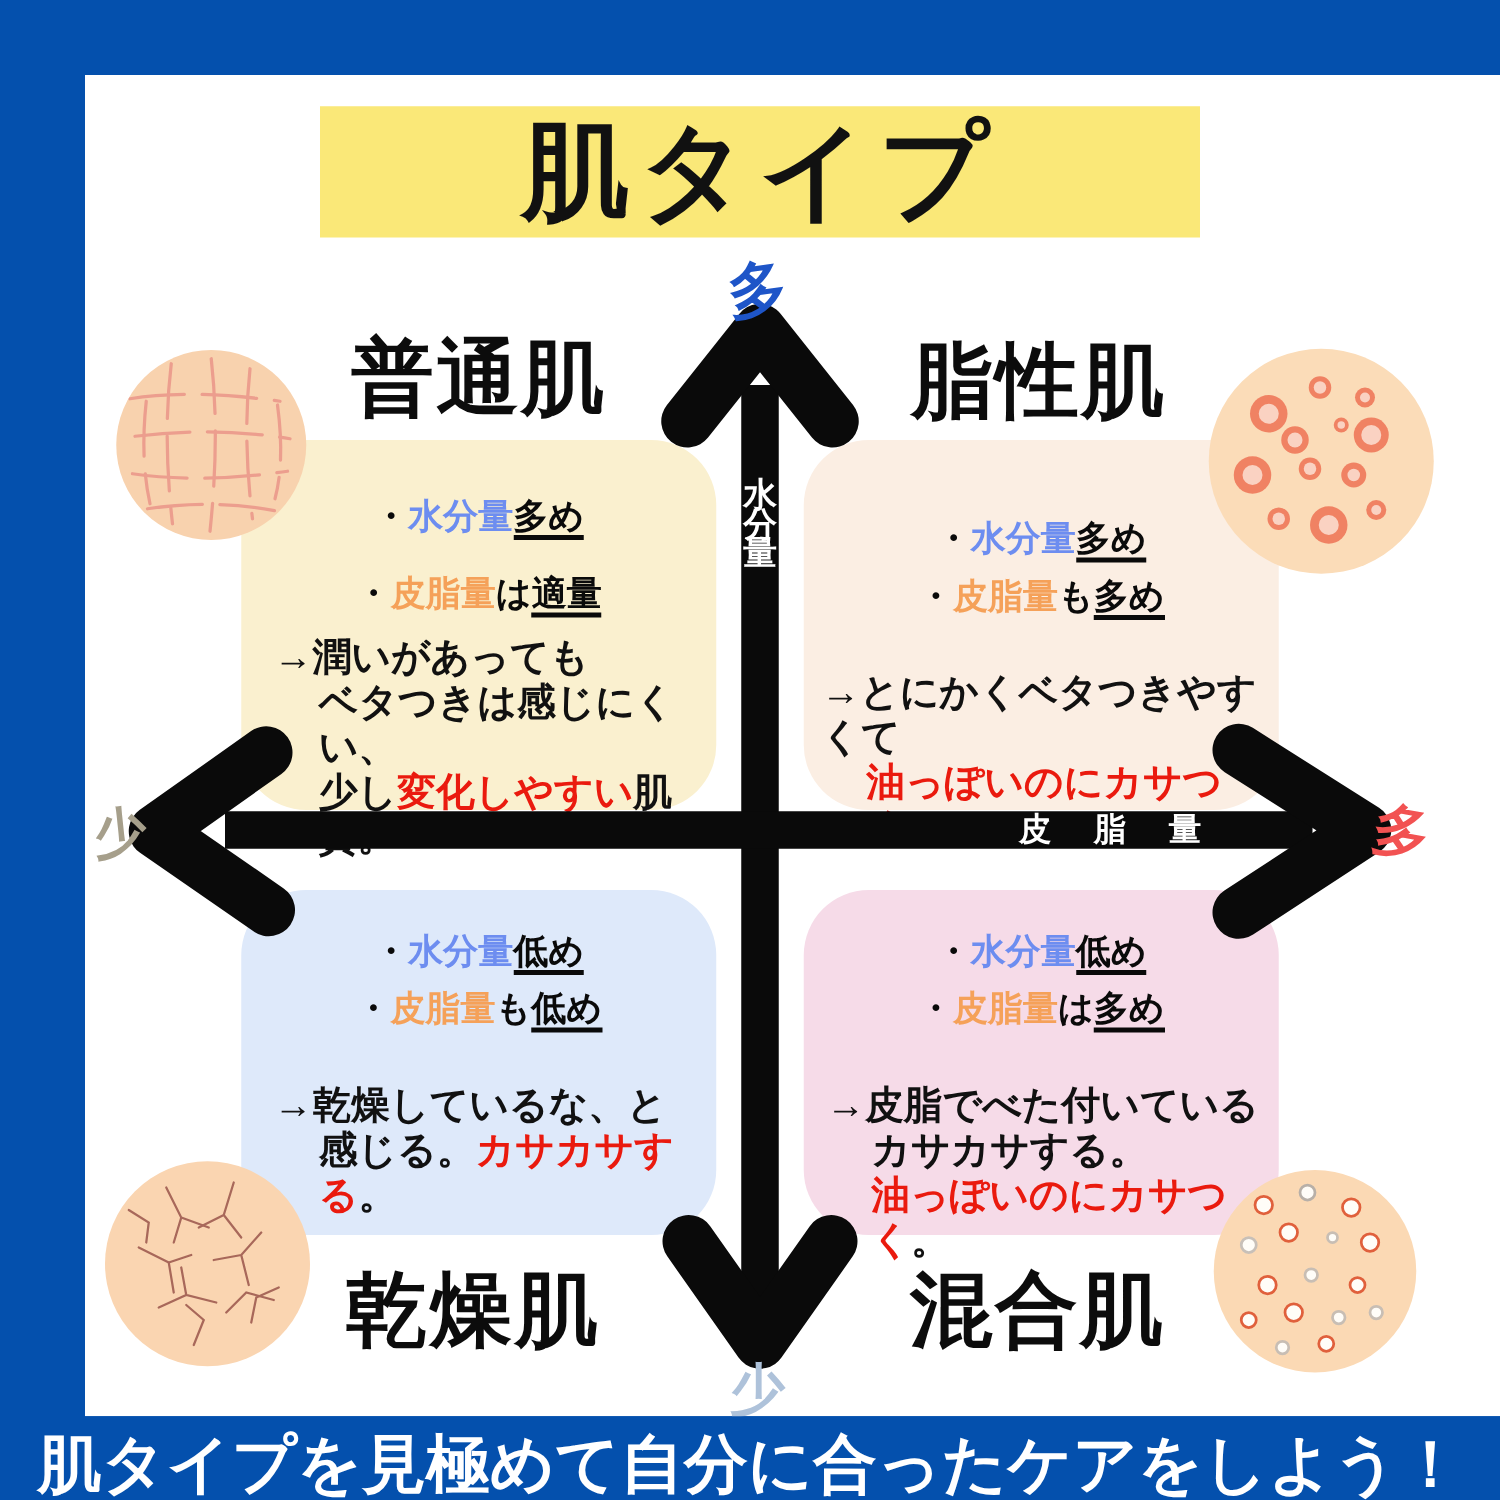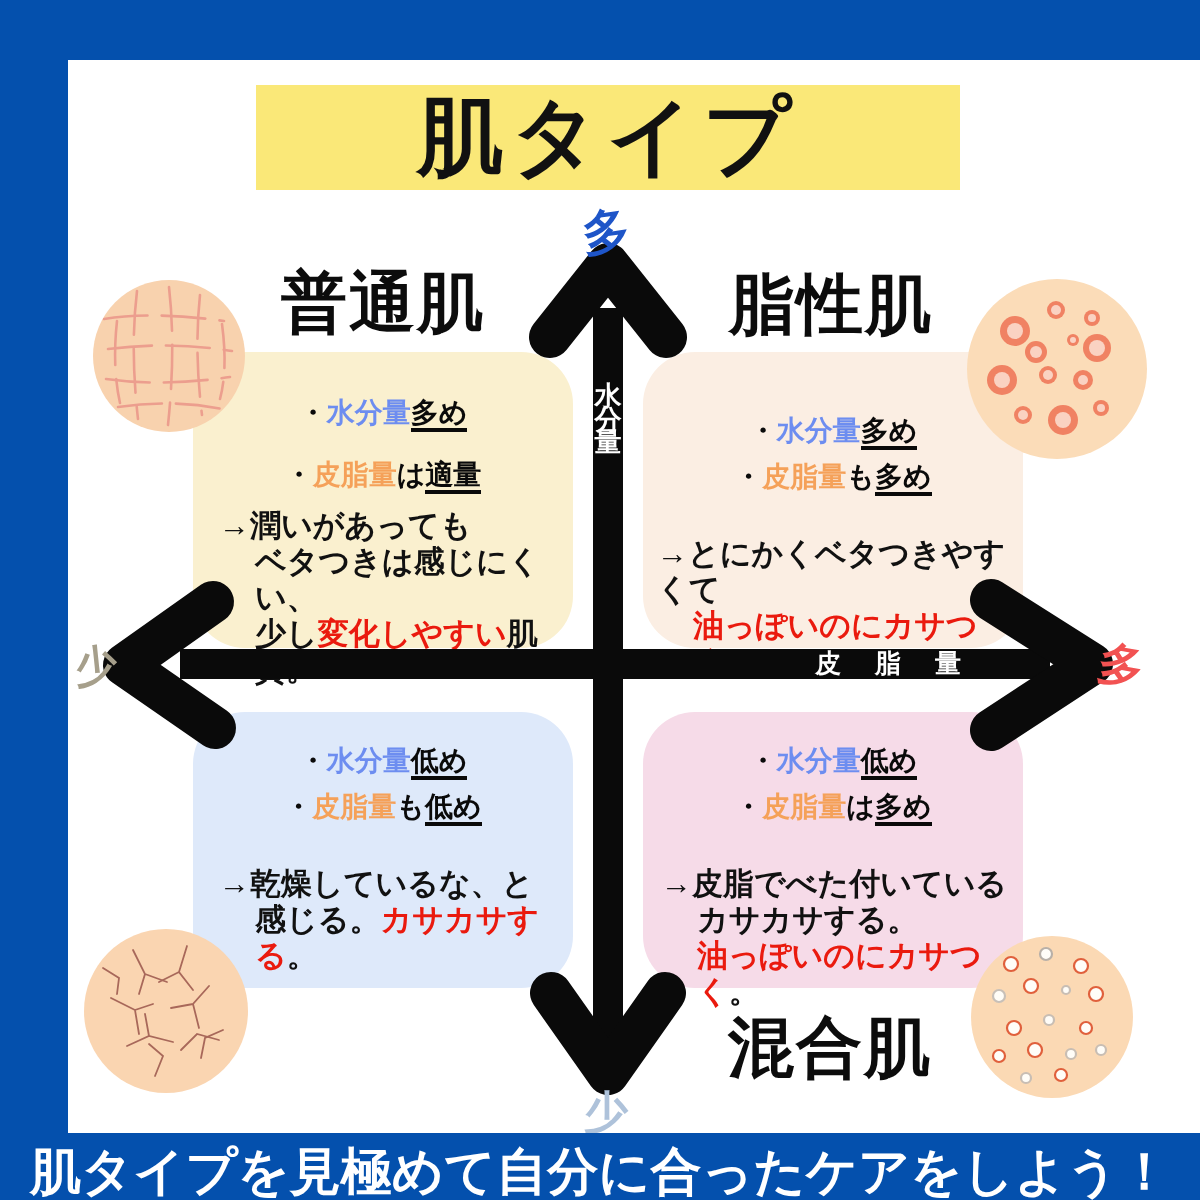--- a/index.html
+++ b/index.html
@@ -238,20 +238,21 @@
 
     <div class="vaxis-label">水分量</div>
     <div class="haxis-label">皮脂量</div>
     <div class="endlab lab-top">多</div>
     <div class="endlab lab-bottom">少</div>
     <div class="endlab lab-left">少</div>
     <div class="endlab lab-right">多</div>
 
     <div class="qtitle t-tl">普通肌</div>
     <div class="qtitle t-tr">脂性肌</div>
+    <div class="qtitle t-bl">乾燥肌</div>
     <div class="qtitle t-br">混合肌</div>
 
   </div>
 
   <div class="footer">
     <span>肌タイプを見極めて自分に合ったケアをしよう！</span>
   </div>
 </div>
 
 </body></html>

